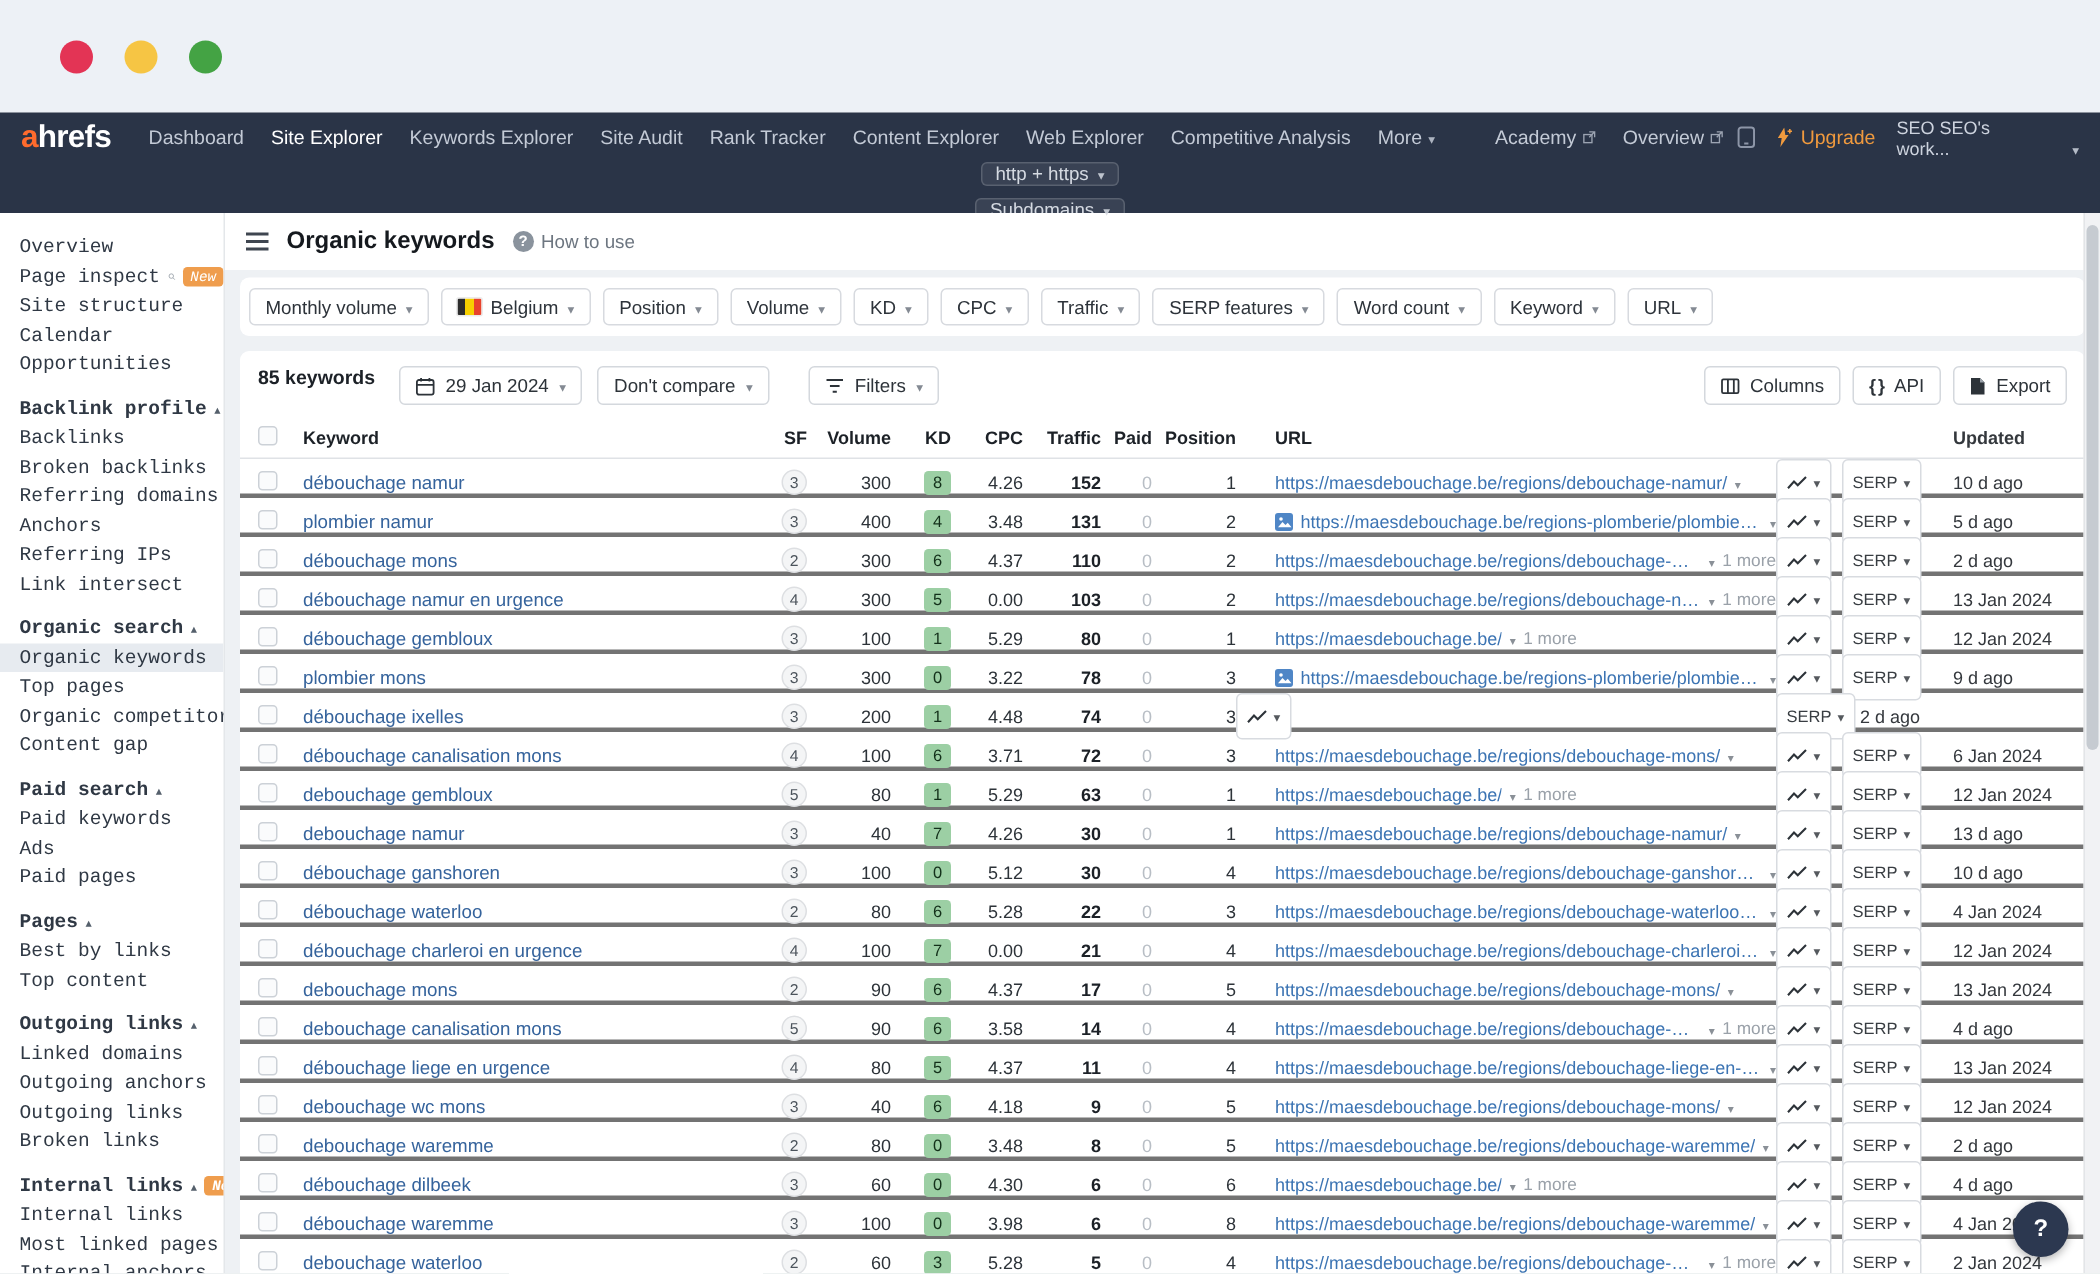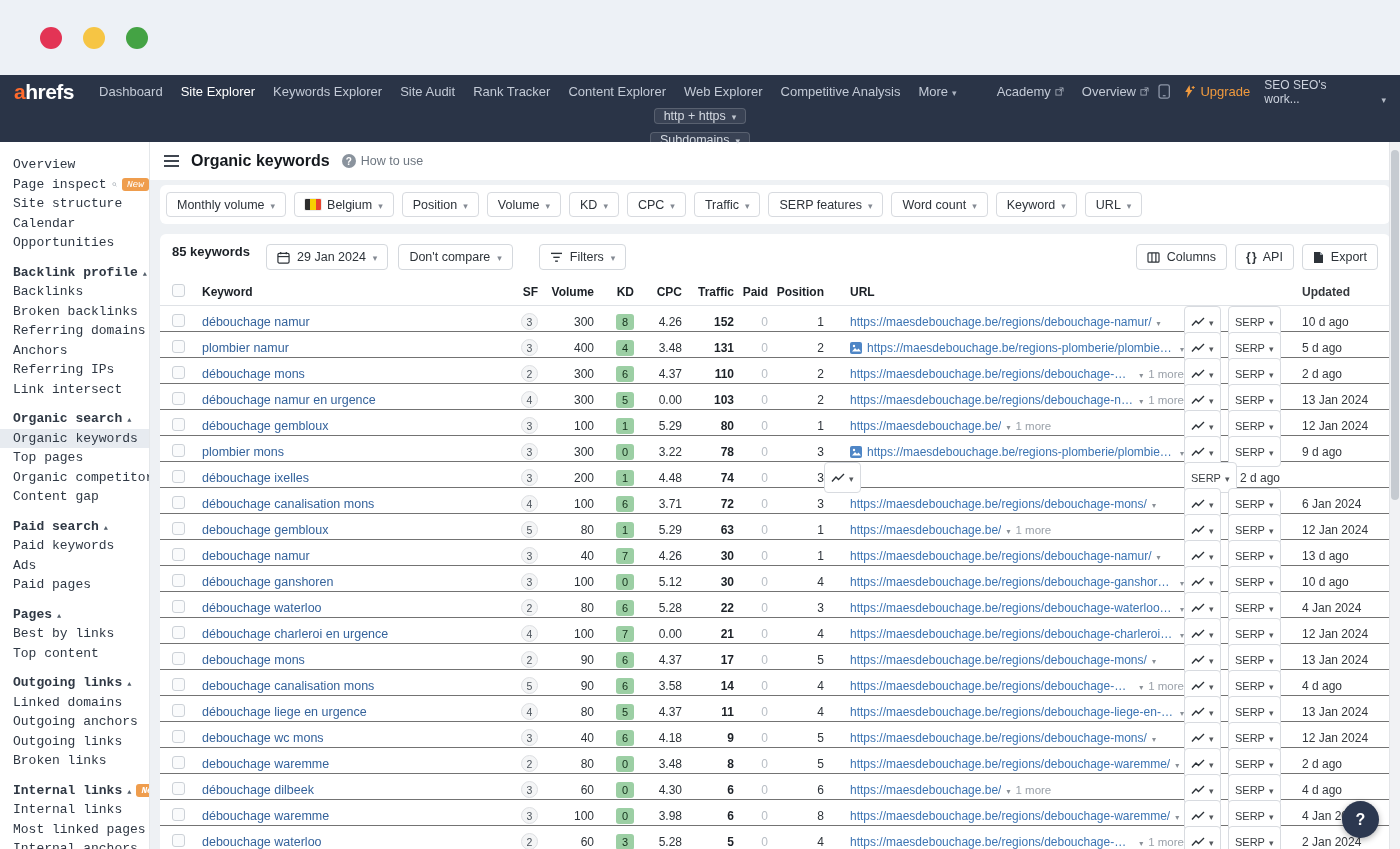--- a/index.html
+++ b/index.html
@@ -66,21 +66,21 @@
   .table-card { background:#fff; border-radius:6px 6px 0 0; margin:10px 10px 0 10px; height:100%; }
   .toolbar { display:flex; align-items:flex-start; padding:10px 12px 8px 12px; gap:10px; }
   .kw-count { font-size:13px; font-weight:bold; color:#1c2127; margin-right:6px; }
   .btn { border:1px solid #d4d8dd; background:#fff; border-radius:4px; height:26px; display:flex; align-items:center; gap:7px; padding:0 10px; font-size:12.5px; color:#2d3339; cursor:pointer; white-space:nowrap; }
   .btn .caret::after { color:#6f7681; }
   .toolbar-right { margin-left:auto; display:flex; gap:8px; }
   .braces { font-weight:bold; font-size:12px; letter-spacing:-1px; }
 
   .tgrid { display:grid; grid-template-columns:30px 298px 38px 56px 40px 48px 52px 34px 56px 1fr 44px 62px 88px; align-items:center; padding:0 12px; }
   .thead { height:28px; font-size:12px; font-weight:bold; color:#1c2127; border-bottom:1px solid #dfe2e6; }
-  .trow { height:26px; border-bottom:1px solid #737373; font-size:12px; color:#2d3339; }
+  .trow { height:26px; border-bottom:3px solid #737373; font-size:12px; color:#2d3339; }
   .ct { text-align:right; } .rt { text-align:right; }
   .checkbox { width:13px; height:13px; border:1px solid #ccd1d7; border-radius:3px; background:#fafbfc; display:inline-block; cursor:pointer; }
   .kw-link { color:#35639c; cursor:pointer; white-space:nowrap; overflow:hidden; text-overflow:ellipsis; display:block; font-size:12.5px; }
   .sf-badge { width:17px; height:17px; border-radius:50%; background:#f4f5f6; border:1px solid #dddfe2; color:#4c545c; font-size:10.5px; display:inline-flex; align-items:center; justify-content:center; }
   .kd-badge { min-width:18px; height:16px; border-radius:3px; background:#9ccfa4; color:#13301a; font-size:11px; display:inline-flex; align-items:center; justify-content:center; padding:0 3px; }
   .traffic-val { font-weight:bold; color:#1c2127; }
   .paid-val { color:#b8bec5; }
   .cell-url { padding-left:26px; display:flex; align-items:center; gap:5px; overflow:hidden; white-space:nowrap; }
   .url-link { color:#3c74b3; cursor:pointer; overflow:hidden; text-overflow:ellipsis; }
   .url-caret::after { content:"▾"; font-size:8px; color:#8a9097; }

